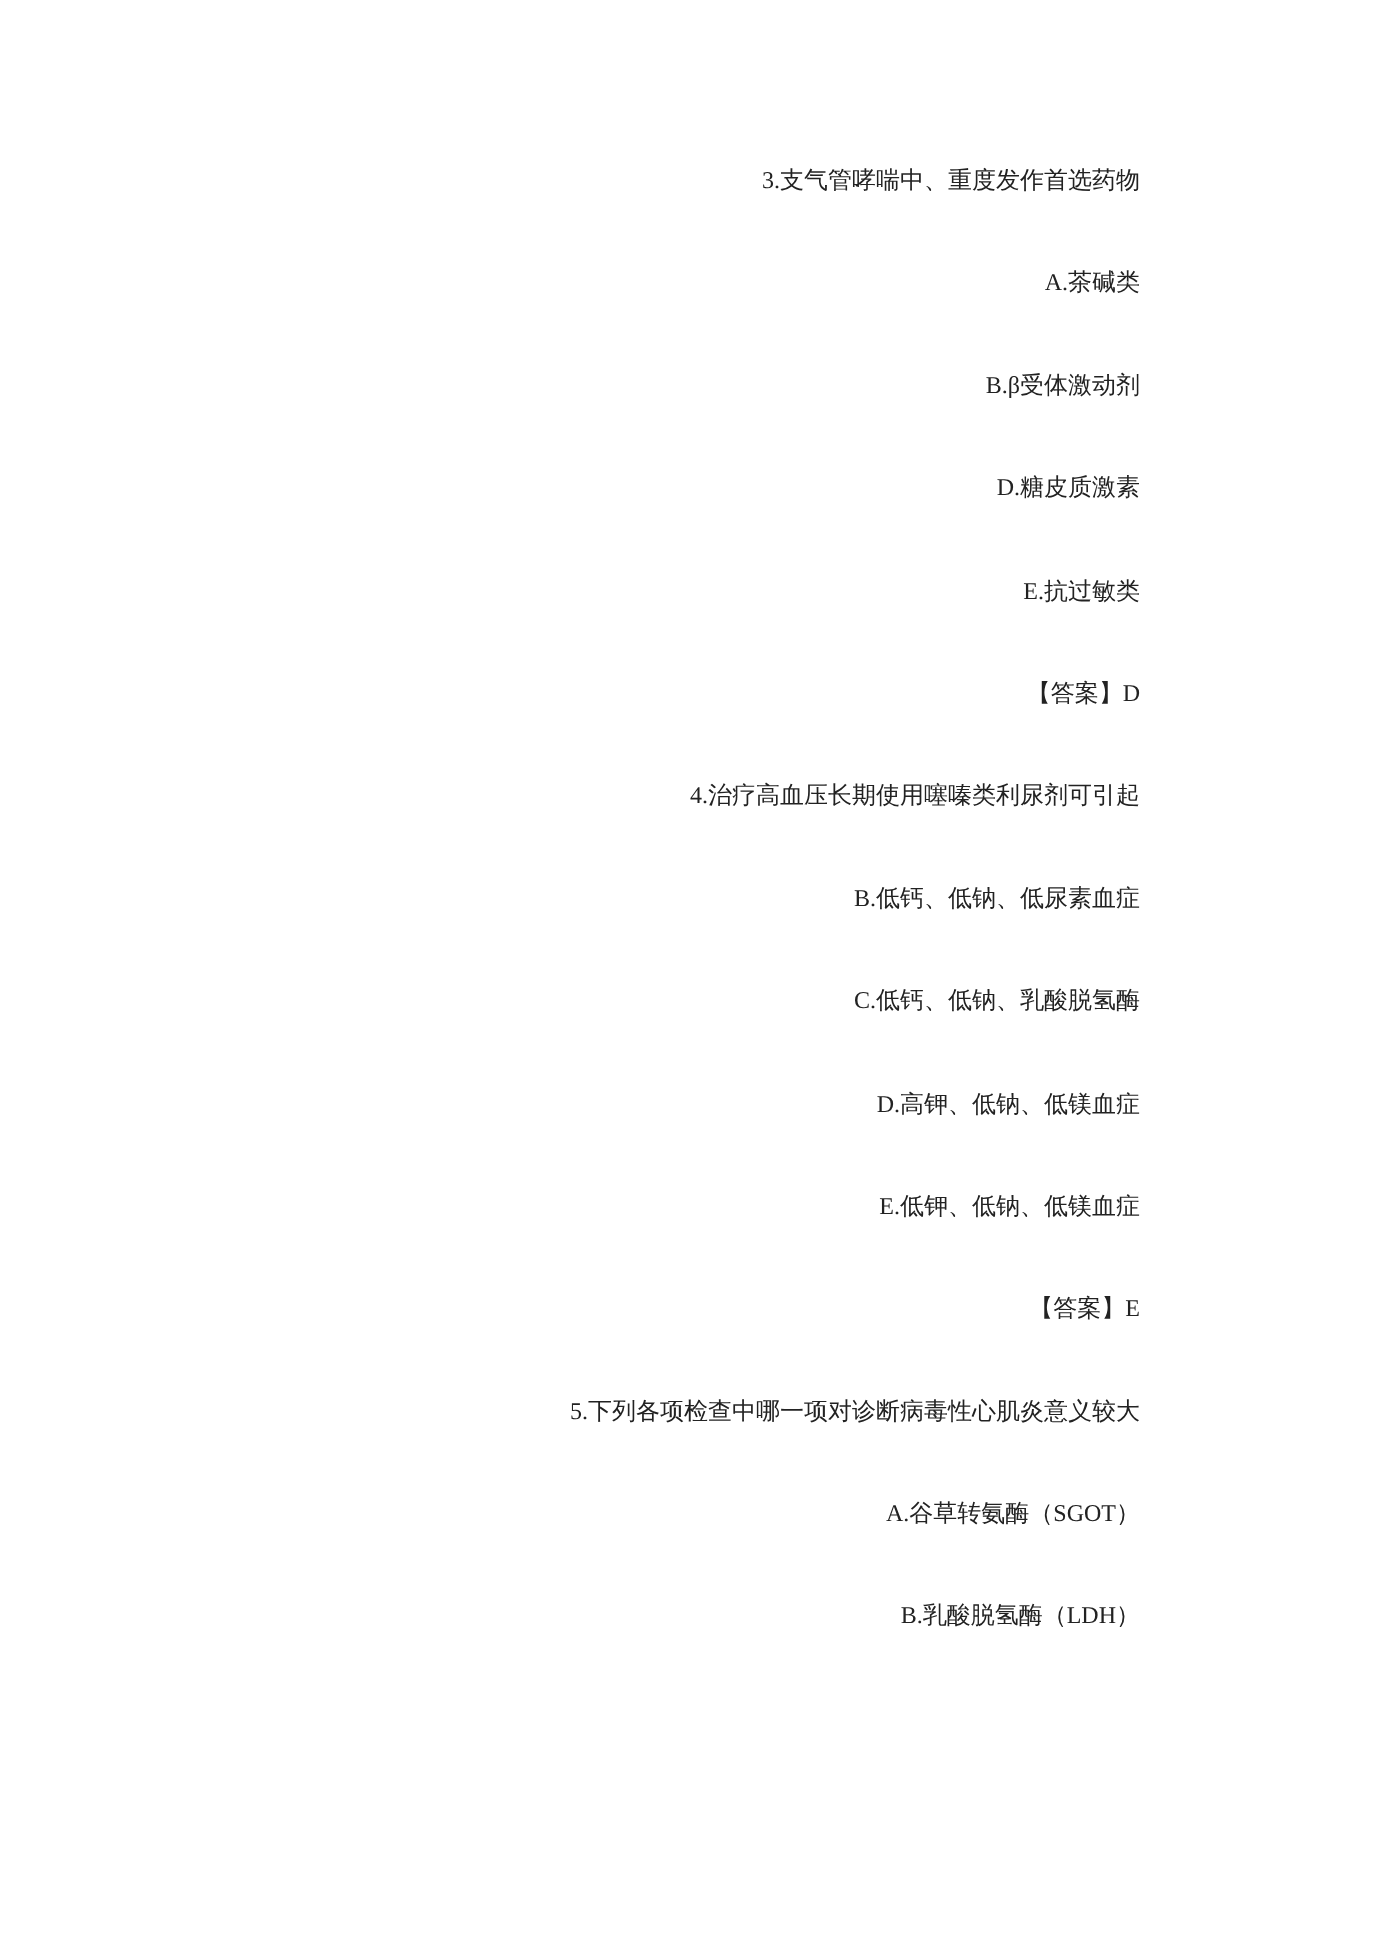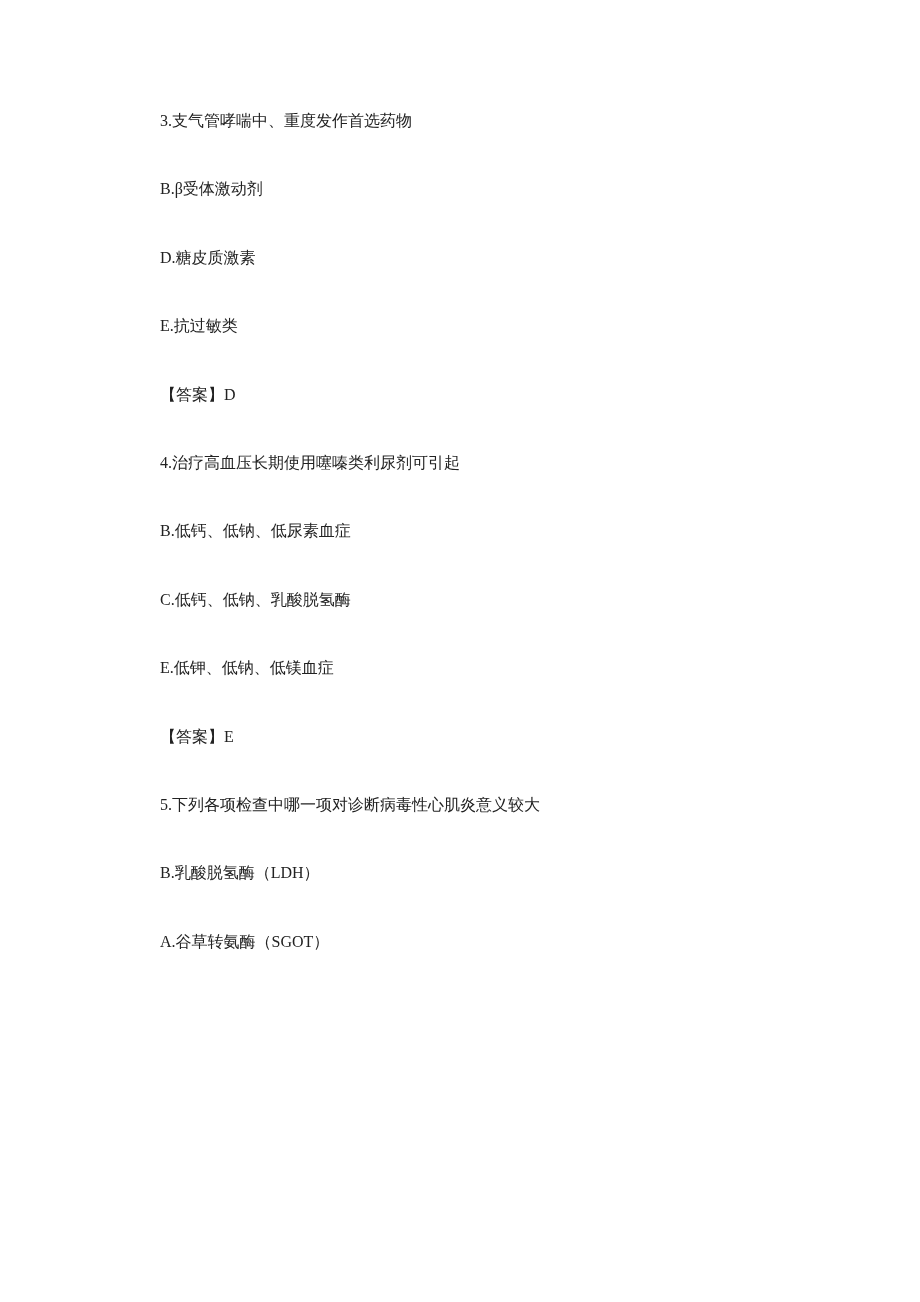--- a/index.html
+++ b/index.html
@@ -11,33 +11,37 @@
     min-height: 1302px;
   }
   .page {
     padding: 110px 160px 60px 160px;
     color: #222222;
     font-size: 16px;
     line-height: 1.4;
   }
   .block {
     margin-bottom: 46px;
+    text-align: right;
   }
   .answer-label {
     letter-spacing: 0;
     margin-top: 36px;
   }
 </style>
 </head>
 <body>
 
 <div class="page">
 
   <div class="block">
     <span>3.</span><span>支气管哮喘中、重度发作首选药物</span>
+  </div>
+  <div class="block">
+    <span>A.</span><span>茶碱类</span>
   </div>
   <div class="block">
     <span>B.</span><span>β受体激动剂</span>
   </div>
   <div class="block">
     <span>D.</span><span>糖皮质激素</span>
   </div>
   <div class="block">
     <span>E.</span><span>抗过敏类</span>
   </div>
@@ -48,29 +52,32 @@
   <div class="block">
     <span>4.</span><span>治疗高血压长期使用噻嗪类利尿剂可引起</span>
   </div>
   <div class="block">
     <span>B.</span><span>低钙、低钠、低尿素血症</span>
   </div>
   <div class="block">
     <span>C.</span><span>低钙、低钠、乳酸脱氢酶</span>
   </div>
   <div class="block">
+    <span>D.</span><span>高钾、低钠、低镁血症</span>
+  </div>
+  <div class="block">
     <span>E.</span><span>低钾、低钠、低镁血症</span>
   </div>
   <div class="block answer-label">
     <span>【答案】</span><span>E</span>
   </div>
 
   <div class="block">
     <span>5.</span><span>下列各项检查中哪一项对诊断病毒性心肌炎意义较大</span>
   </div>
   <div class="block">
-    <span>B.</span><span>乳酸脱氢酶（LDH）</span>
+    <span>A.</span><span>谷草转氨酶（SGOT）</span>
   </div>
   <div class="block">
-    <span>A.</span><span>谷草转氨酶（SGOT）</span>
+    <span>B.</span><span>乳酸脱氢酶（LDH）</span>
   </div>
 
 </div>
 
 </body></html>

